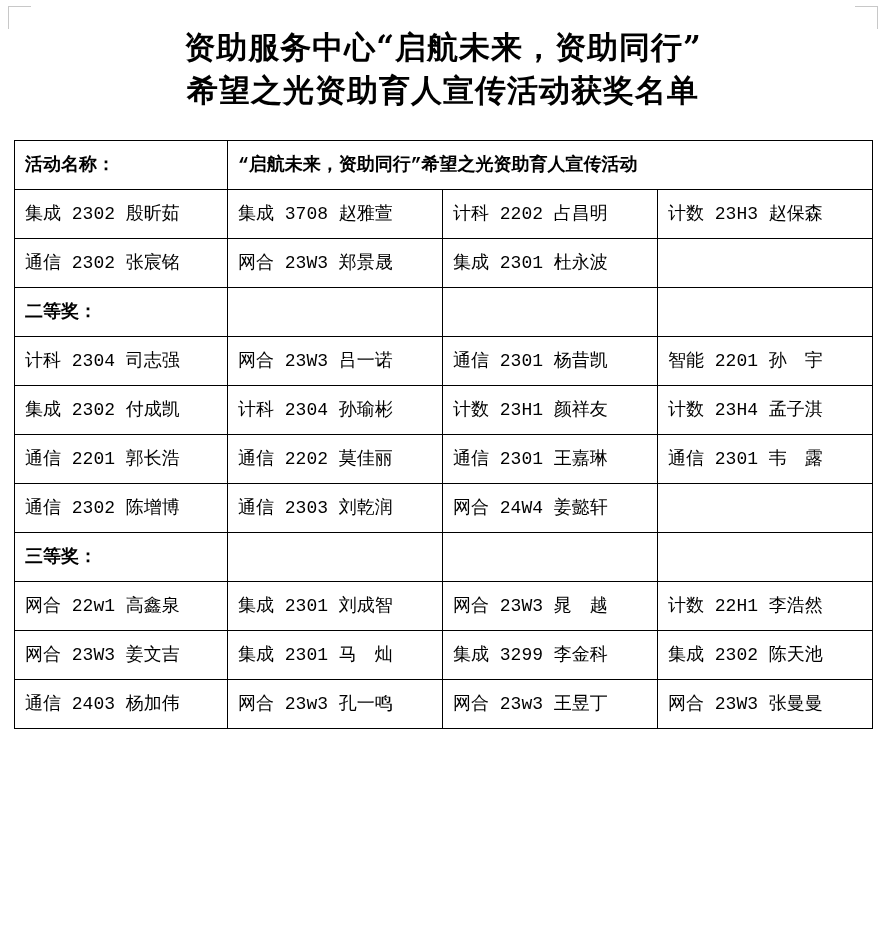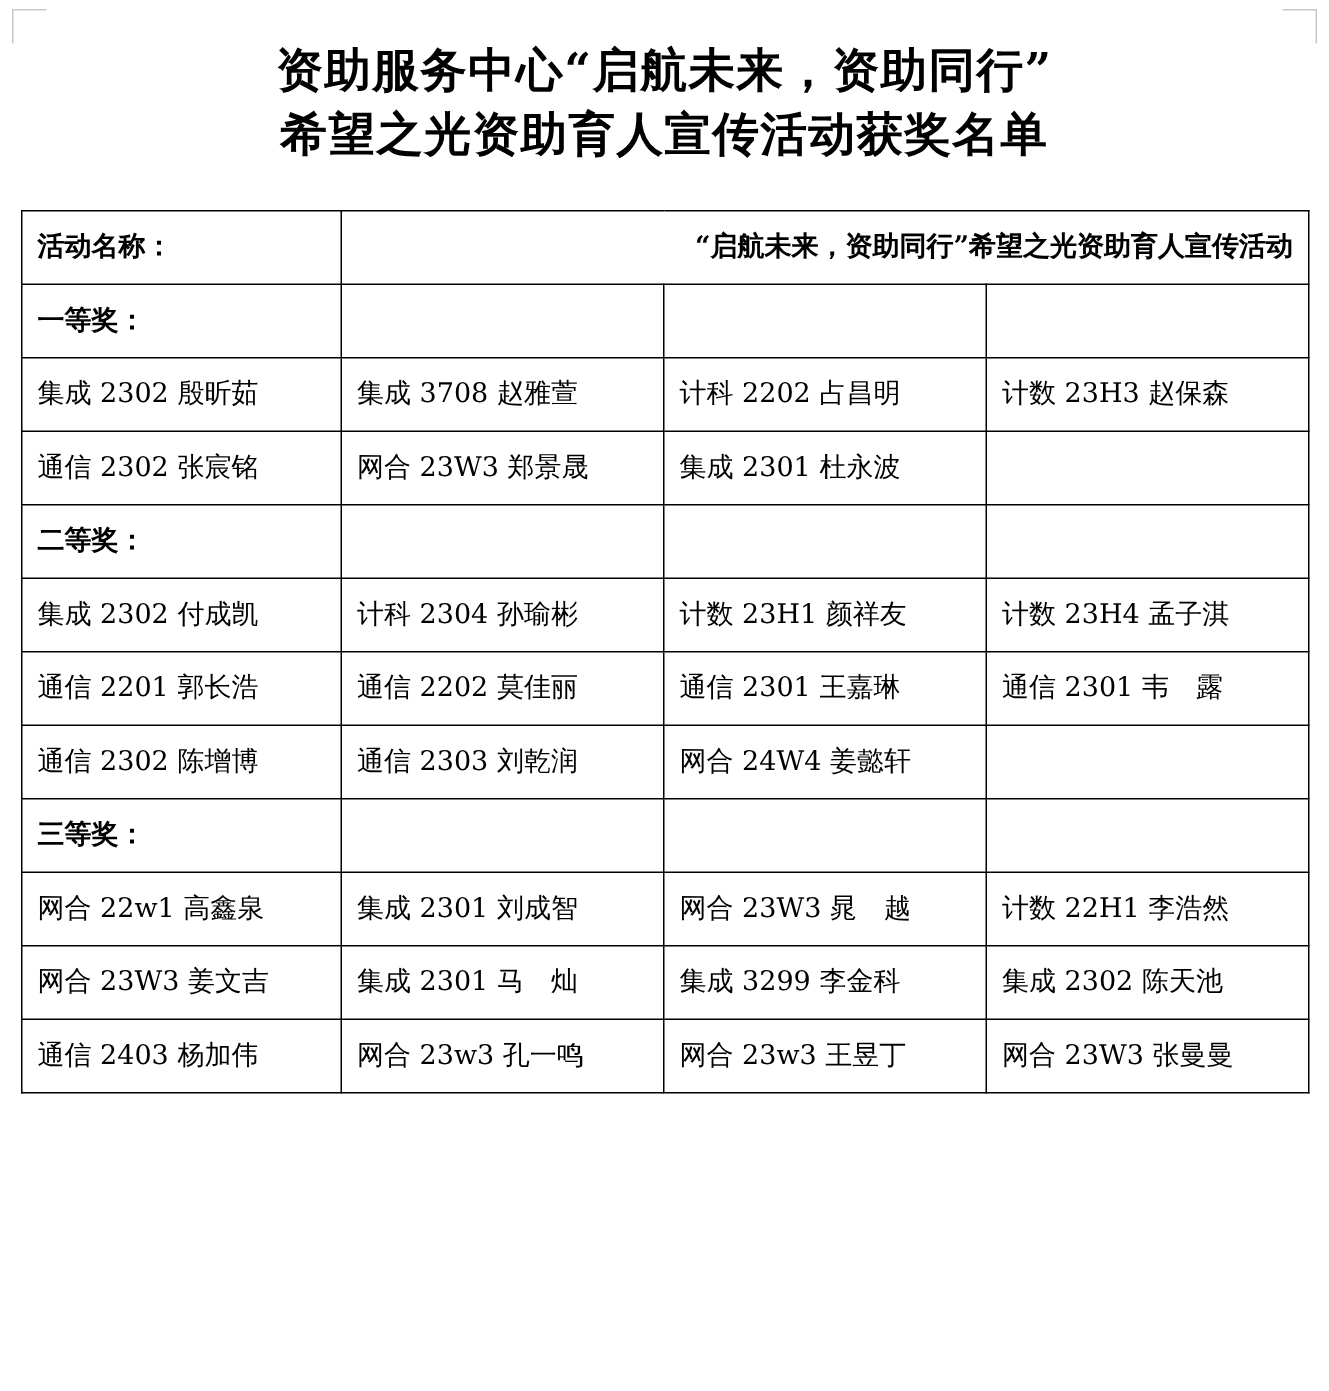--- a/index.html
+++ b/index.html
@@ -40,20 +40,21 @@
     font-weight: bold;
     font-size: 31px;
     line-height: 43px;
     letter-spacing: 1px;
     color: #000000;
     white-space: nowrap;
   }
 
   .table-wrap {
     margin: 28px 14px 16px 14px;
+    font-family: Liberation Mono, monospace;
   }
   table.award-table {
     border-collapse: collapse;
     width: 858px;
     table-layout: fixed;
   }
   table.award-table td {
     border: 1px solid #000000;
     height: 48px;
     padding: 0 10px;
@@ -63,21 +64,21 @@
     white-space: nowrap;
     overflow: hidden;
   }
   td.label-cell {
     font-weight: bold;
     font-size: 19px;
   }
   td.head-value {
     font-weight: bold;
     font-size: 19px;
-    text-align: right;
+    text-align: left;
   }
   td.section-cell {
     font-weight: bold;
     font-size: 19px;
   }
   td.empty-cell { }
   .col-1 { width: 213px; }
   .col-2 { width: 215px; }
   .col-3 { width: 215px; }
   .col-4 { width: 215px; }
@@ -106,26 +107,20 @@
           <col class="col-3">
           <col class="col-4">
       </colgroup>
       <tbody>
 
         <tr>
           <td class="label-cell">活动名称：</td>
           <td class="head-value" colspan="3">“启航未来，资助同行”希望之光资助育人宣传活动</td>
         </tr>
 
-        <tr>
-          <td class="section-cell">一等奖：</td>
-          <td class="empty-cell"></td>
-          <td class="empty-cell"></td>
-          <td class="empty-cell"></td>
-        </tr>
 
         <tr>
           <td class="name-cell">集成 2302 殷昕茹</td>
           <td class="name-cell">集成 3708 赵雅萱</td>
           <td class="name-cell">计科 2202 占昌明</td>
           <td class="name-cell">计数 23H3 赵保森</td>
         </tr>
         <tr>
           <td class="name-cell">通信 2302 张宸铭</td>
           <td class="name-cell">网合 23W3 郑景晟</td>
@@ -133,20 +128,26 @@
           <td class="name-cell"></td>
         </tr>
 
         <tr>
           <td class="section-cell">二等奖：</td>
           <td class="empty-cell"></td>
           <td class="empty-cell"></td>
           <td class="empty-cell"></td>
         </tr>
 
+        <tr>
+          <td class="name-cell">计科 2304 司志强</td>
+          <td class="name-cell">网合 23W3 吕一诺</td>
+          <td class="name-cell">通信 2301 杨昔凯</td>
+          <td class="name-cell">智能 2201 孙　宇</td>
+        </tr>
         <tr>
           <td class="name-cell">集成 2302 付成凯</td>
           <td class="name-cell">计科 2304 孙瑜彬</td>
           <td class="name-cell">计数 23H1 颜祥友</td>
           <td class="name-cell">计数 23H4 孟子淇</td>
         </tr>
         <tr>
           <td class="name-cell">通信 2201 郭长浩</td>
           <td class="name-cell">通信 2202 莫佳丽</td>
           <td class="name-cell">通信 2301 王嘉琳</td>

